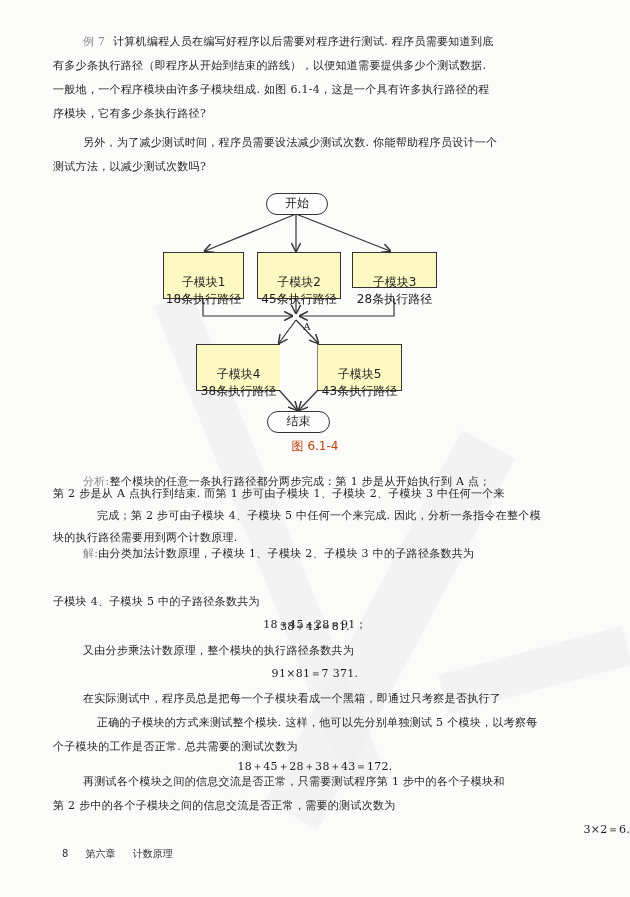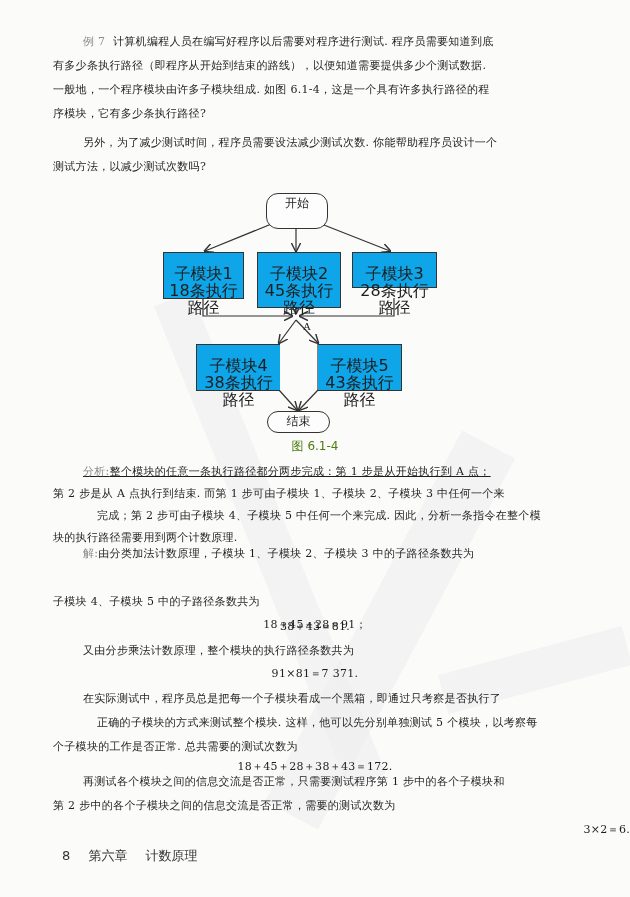--- a/index.html
+++ b/index.html
@@ -12,35 +12,35 @@
   .wm { position:absolute; background:#ececec; opacity:0.55; }
   .line {
     position:absolute; left:53px; width:540px;
     font-size:11px; line-height:20px; white-space:nowrap; letter-spacing:0.3px;
   }
   .indent { left:83px; width:510px; }
   .center { left:0; width:630px; text-align:center; }
   .label { color:#8a8a8a; }
   .fig { position:absolute; left:0; top:0; }
   .box {
-    position:absolute; border:1.3px solid #333; background:#0ea5e9;
-    font-family:"DejaVu Sans","Liberation Sans",sans-serif; font-size:16px;
-    text-align:center; line-height:17px; box-sizing:border-box; padding-top:12px;
+    position:absolute; border:1.3px solid #333; background:#fef9c3;
+    font-family:"DejaVu Sans","Liberation Sans",sans-serif; font-size:12px;
+    text-align:center; line-height:17px; box-sizing:border-box; padding-top:21px;
   }
   .oval {
     position:absolute; border:1.3px solid #333; border-radius:12px; background:#fdfdfd;
     font-family:"DejaVu Sans","Liberation Sans",sans-serif; font-size:12px;
     text-align:center; line-height:19px; box-sizing:border-box;
   }
   .caption {
     position:absolute; left:0; width:630px; top:438px; text-align:center;
-    font-family:"DejaVu Sans","Liberation Sans",sans-serif; font-size:12px; color:#4d7c0f;
+    font-family:"DejaVu Sans","Liberation Sans",sans-serif; font-size:12px; color:#c2410c;
   }
   .nodeA { position:absolute; left:303px; top:320px; font-size:11px; font-family:"Liberation Serif",serif; }
-  .footer { position:absolute; left:62px; top:823px; font-size:13px;
+  .footer { position:absolute; left:62px; top:823px; font-size:10px;
     font-family:"DejaVu Sans","Liberation Sans",sans-serif; color:#333; }
   .footer span { margin-right:14px; }
 </style>
 </head>
 <body>
 
 <div class="wm" data-name="watermark-stroke-1" style="left:250px;top:280px;width:40px;height:520px;transform:rotate(-22deg);"></div>
 <div class="wm" data-name="watermark-stroke-2" style="left:360px;top:420px;width:60px;height:420px;transform:rotate(28deg);"></div>
 <div class="wm" data-name="watermark-stroke-3" style="left:440px;top:650px;width:190px;height:40px;transform:rotate(-15deg);"></div>
 
@@ -66,27 +66,27 @@
     <polyline points="394,298 394,316 300,316" marker-end="url(#ar)"></polyline>
     <line x1="296" y1="320" x2="279" y2="343" marker-end="url(#ar)"></line>
     <line x1="296" y1="320" x2="318" y2="343" marker-end="url(#ar)"></line>
     <line x1="279" y1="390" x2="297" y2="410" marker-end="url(#ar)"></line>
     <line x1="318" y1="390" x2="299" y2="410" marker-end="url(#ar)"></line>
     <line x1="279" y1="344" x2="279" y2="390"></line>
     <line x1="318" y1="344" x2="318" y2="390"></line>
   </g>
 </svg>
 
-<div class="oval" style="left:266px;top:193px;width:62px;height:36px;" data-name="start-node">开始</div>
+<div class="oval" style="left:266px;top:193px;width:62px;height:22px;" data-name="start-node">开始</div>
 
 <div class="box" style="left:163px;top:252px;width:81px;height:47px;" data-name="submodule-1">
   <div data-name="submodule-1-name">子模块1</div>
   <div data-name="submodule-1-paths">18条执行路径</div>
 </div>
-<div class="box" style="left:257px;top:252px;width:84px;height:56px;" data-name="submodule-2">
+<div class="box" style="left:257px;top:252px;width:84px;height:47px;" data-name="submodule-2">
   <div data-name="submodule-2-name">子模块2</div>
   <div data-name="submodule-2-paths">45条执行路径</div>
 </div>
 <div class="box" style="left:352px;top:252px;width:85px;height:36px;" data-name="submodule-3">
   <div data-name="submodule-3-name">子模块3</div>
   <div data-name="submodule-3-paths">28条执行路径</div>
 </div>
 
 <div class="nodeA" data-name="node-a-label">A</div>
 
@@ -96,21 +96,21 @@
 </div>
 <div class="box" style="left:318px;top:344px;width:84px;height:47px;border-left:none;" data-name="submodule-5">
   <div data-name="submodule-5-name">子模块5</div>
   <div data-name="submodule-5-paths">43条执行路径</div>
 </div>
 
 <div class="oval" style="left:267px;top:411px;width:63px;height:22px;" data-name="end-node">结束</div>
 
 <div class="caption" data-name="figure-caption">图 6.1-4</div>
 
-<div class="line indent" style="top:462px;text-decoration:underline;" data-name="analysis-line-1"><span class="label" data-name="analysis-label">分析:</span><span>整个模块的任意一条执行路径都分两步完成：第 1 步是从开始执行到 A 点；</span></div>
+<div class="line indent" style="top:472px;" data-name="analysis-line-1"><span class="label" data-name="analysis-label">分析:</span><span>整个模块的任意一条执行路径都分两步完成：第 1 步是从开始执行到 A 点；</span></div>
 <div class="line" style="top:484px;" data-name="analysis-line-2">第 2 步是从 A 点执行到结束. 而第 1 步可由子模块 1、子模块 2、子模块 3 中任何一个来</div>
 <div class="line" style="top:506px;margin-left:44px;" data-name="analysis-line-3">完成；第 2 步可由子模块 4、子模块 5 中任何一个来完成. 因此，分析一条指令在整个模</div>
 <div class="line" style="top:528px;" data-name="analysis-line-4">块的执行路径需要用到两个计数原理.</div>
 
 <div class="line indent" style="top:544px;" data-name="solution-line-1"><span class="label" data-name="solution-label">解:</span><span>由分类加法计数原理，子模块 1、子模块 2、子模块 3 中的子路径条数共为</span></div>
 <div class="line center" style="top:568px;margin-top:47px;" data-name="equation-1">18＋45＋28＝91；</div>
 <div class="line" style="top:592px;" data-name="solution-line-2">子模块 4、子模块 5 中的子路径条数共为</div>
 <div class="line center" style="top:617px;" data-name="equation-2">38＋43＝81.</div>
 <div class="line indent" style="top:641px;" data-name="solution-line-3">又由分步乘法计数原理，整个模块的执行路径条数共为</div>
 <div class="line center" style="top:664px;" data-name="equation-3">91×81＝7 371.</div>

